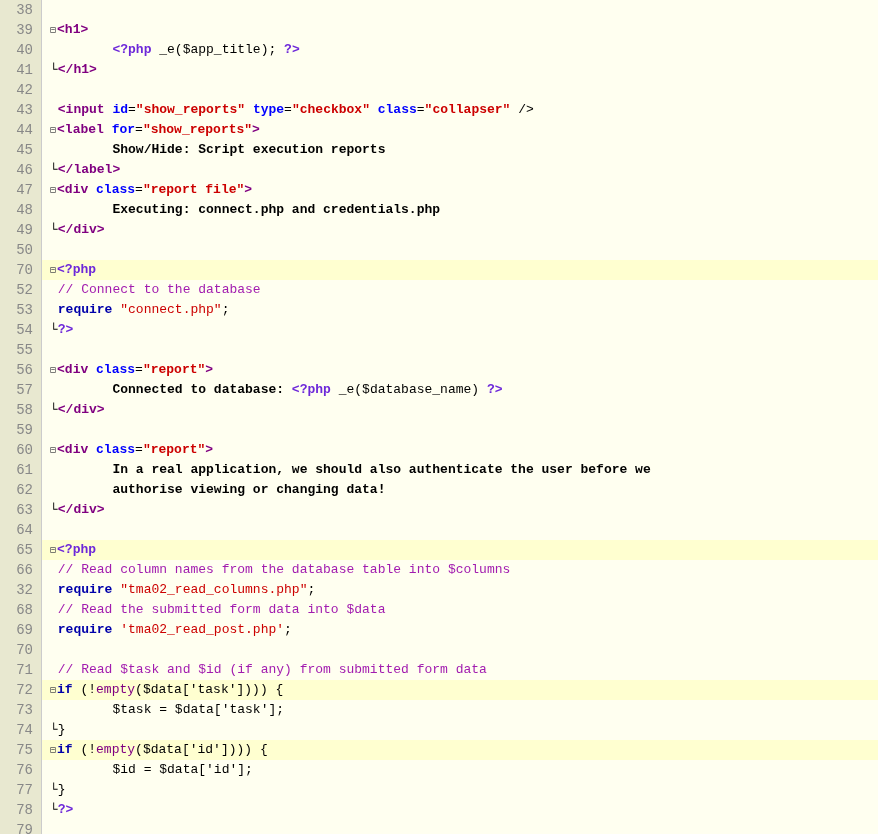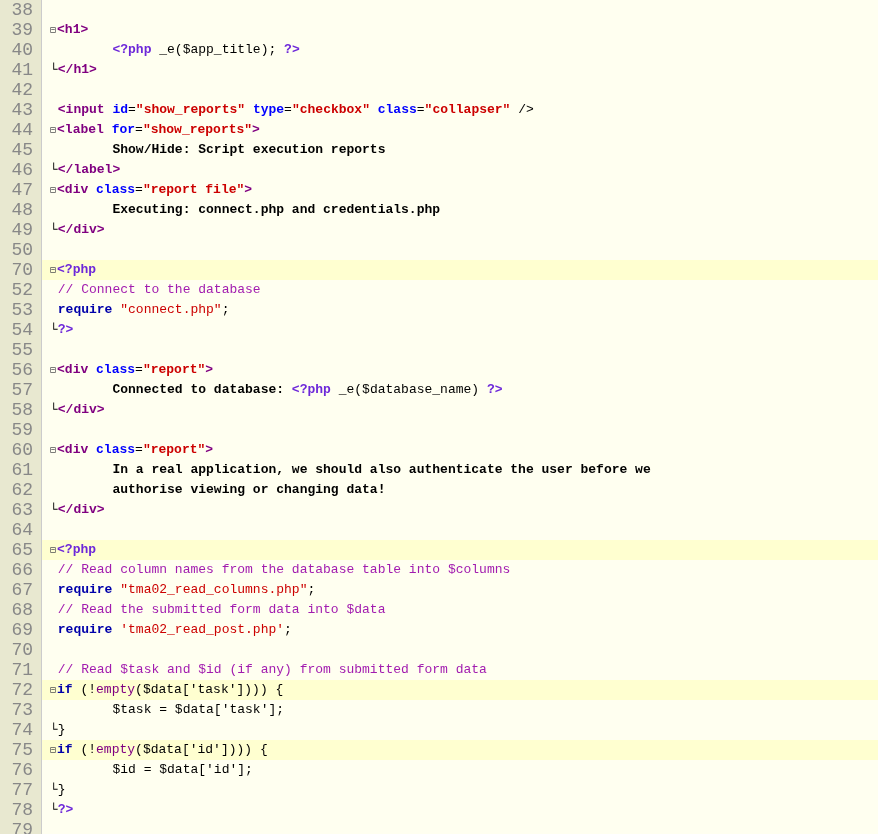--- a/index.html
+++ b/index.html
@@ -33,21 +33,21 @@
       flex-shrink: 0;
     }
 
     .line-number {
       padding: 0 8px 0 4px;
       height: 20px;
       display: flex;
       align-items: center;
       justify-content: flex-end;
       color: #888;
-      font-size: 18px;
+      font-size: 14px;
     }
 
     .code-content {
       flex: 1;
       padding: 0;
       overflow-x: auto;
     }
 
     .code-line {
       height: 20px;
@@ -107,21 +107,21 @@
       <div class="line-number">57</div>
       <div class="line-number">58</div>
       <div class="line-number">59</div>
       <div class="line-number">60</div>
       <div class="line-number">61</div>
       <div class="line-number">62</div>
       <div class="line-number">63</div>
       <div class="line-number">64</div>
       <div class="line-number">65</div>
       <div class="line-number">66</div>
-      <div class="line-number">67</div>
+      <div class="line-number">32</div>
       <div class="line-number">68</div>
       <div class="line-number">69</div>
       <div class="line-number">70</div>
       <div class="line-number">71</div>
       <div class="line-number">72</div>
       <div class="line-number">73</div>
       <div class="line-number">74</div>
       <div class="line-number">75</div>
       <div class="line-number">76</div>
       <div class="line-number">77</div>

